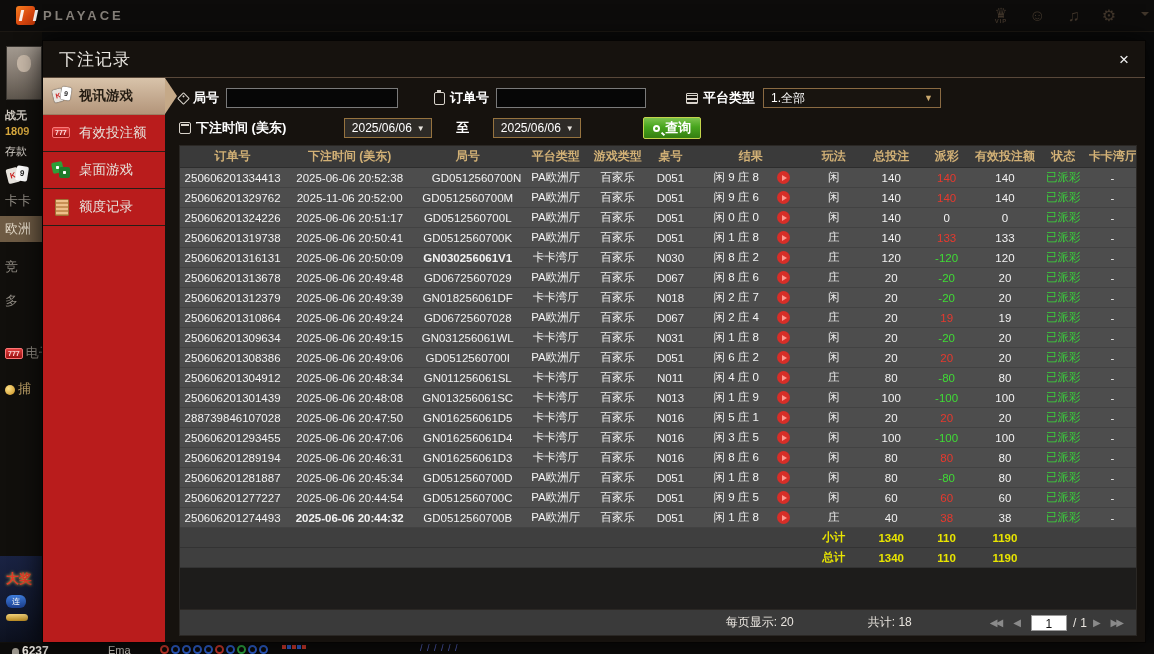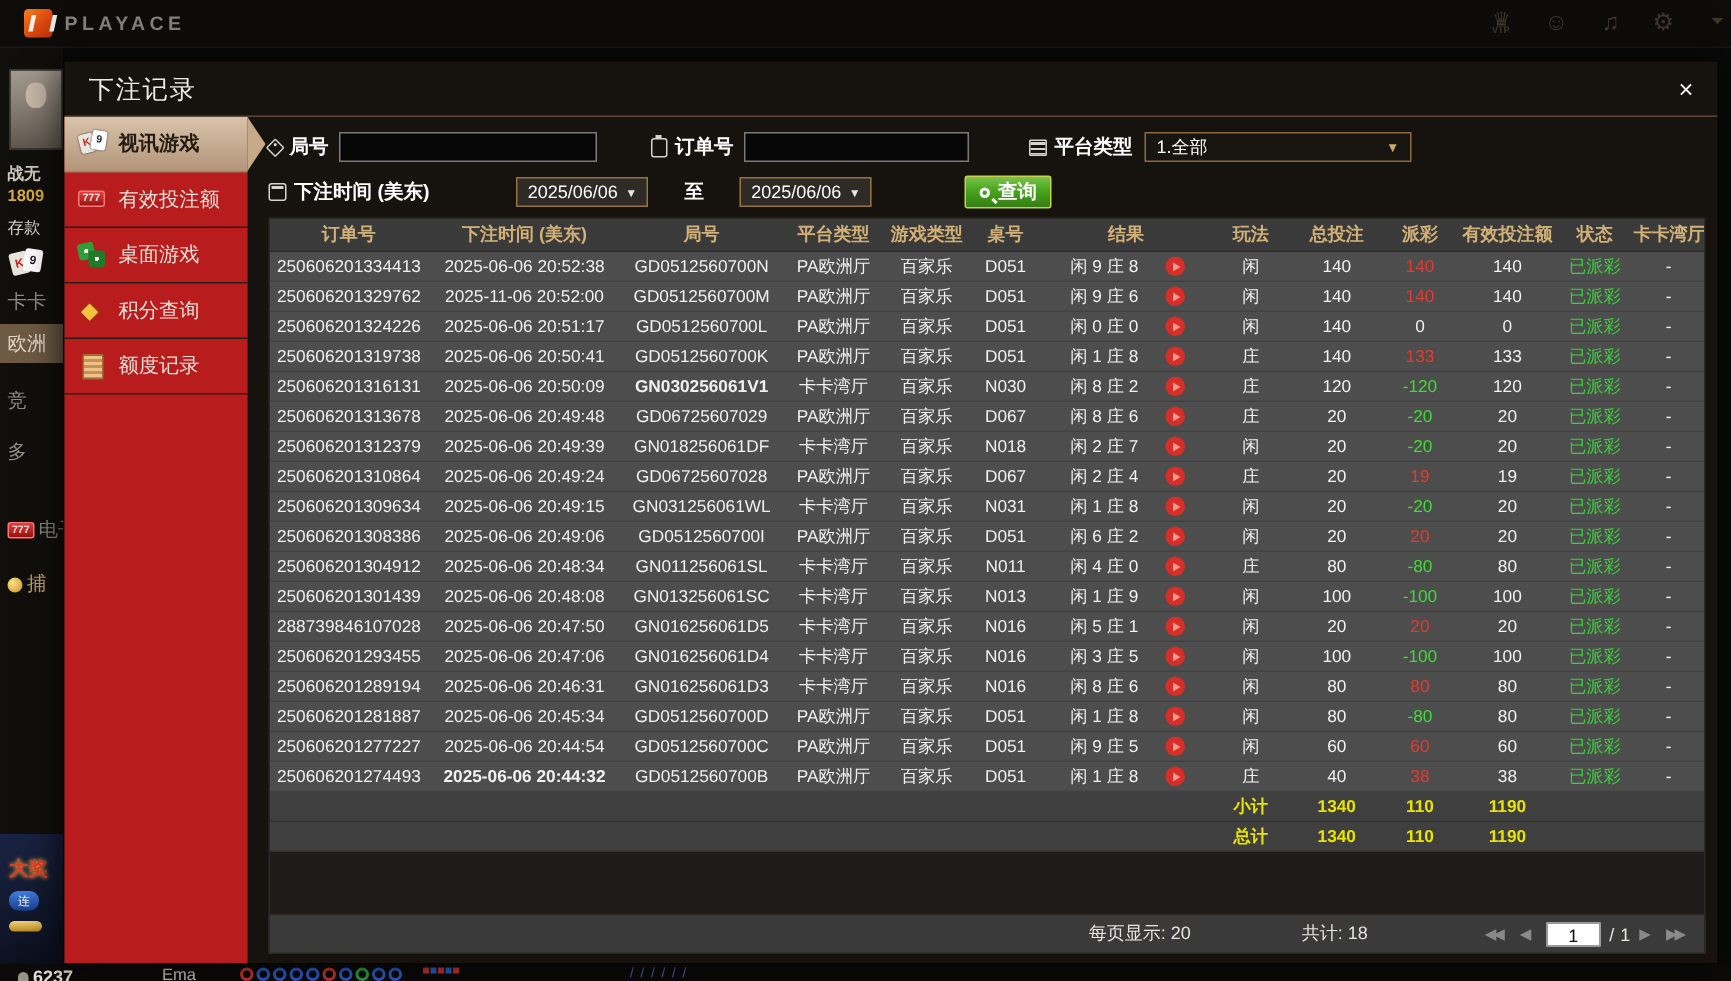--- a/index.html
+++ b/index.html
@@ -288,24 +288,20 @@
         </div>
         <div class="tab">
           <span class="tabicon slots-icon"></span>
           <span>有效投注额</span>
         </div>
         <div class="tab">
           <span class="tabicon dice-icon"></span>
           <span>桌面游戏</span>
         </div>
         <div class="tab">
-          <span class="tabicon diamond-icon"></span>
-          <span>积分查询</span>
-        </div>
-        <div class="tab">
           <span class="tabicon document-icon"></span>
           <span>额度记录</span>
         </div>
       </div>
     <div class="content">
 
       <div class="frow frow1">
         <span class="flabel">
           <span class="fic tag-icon"></span>
           <span>局号</span>
@@ -359,21 +355,21 @@
             <span class="th" style="width: 6.2%;">总投注</span>
             <span class="th" style="width: 5.4%;">派彩</span>
             <span class="th" style="width: 6.8%;">有效投注额</span>
             <span class="th" style="width: 5.4%;">状态</span>
             <span class="th" style="width: 4.9%;">卡卡湾厅</span>
           </div>
         <div id="tbody">
             <div class="trow">
               <span class="td" style="width: 11%;">250606201334413</span>
               <span class="td" style="width: 13.5%;">2025-06-06 20:52:38</span>
-              <span class="td" style="width: 11.2%;">GD0512560700N</span>
+              <span class="td" style="width: 11.2%; text-align: right;">GD0512560700N</span>
               <span class="td" style="width: 7.2%;">PA欧洲厅</span>
               <span class="td" style="width: 5.8%;">百家乐</span>
               <span class="td" style="width: 5.2%;">D051</span>
               <span class="td res-wrap" style="width: 11.6%;">
                 <span class="res-text">闲 9 庄 8</span>
                 <span class="play-badge"></span>
               </span>
               <span class="td" style="width: 5.8%;">闲</span>
               <span class="td" style="width: 6.2%;">140</span>
               <span class="td pay-pos" style="width: 5.4%;">140</span>

